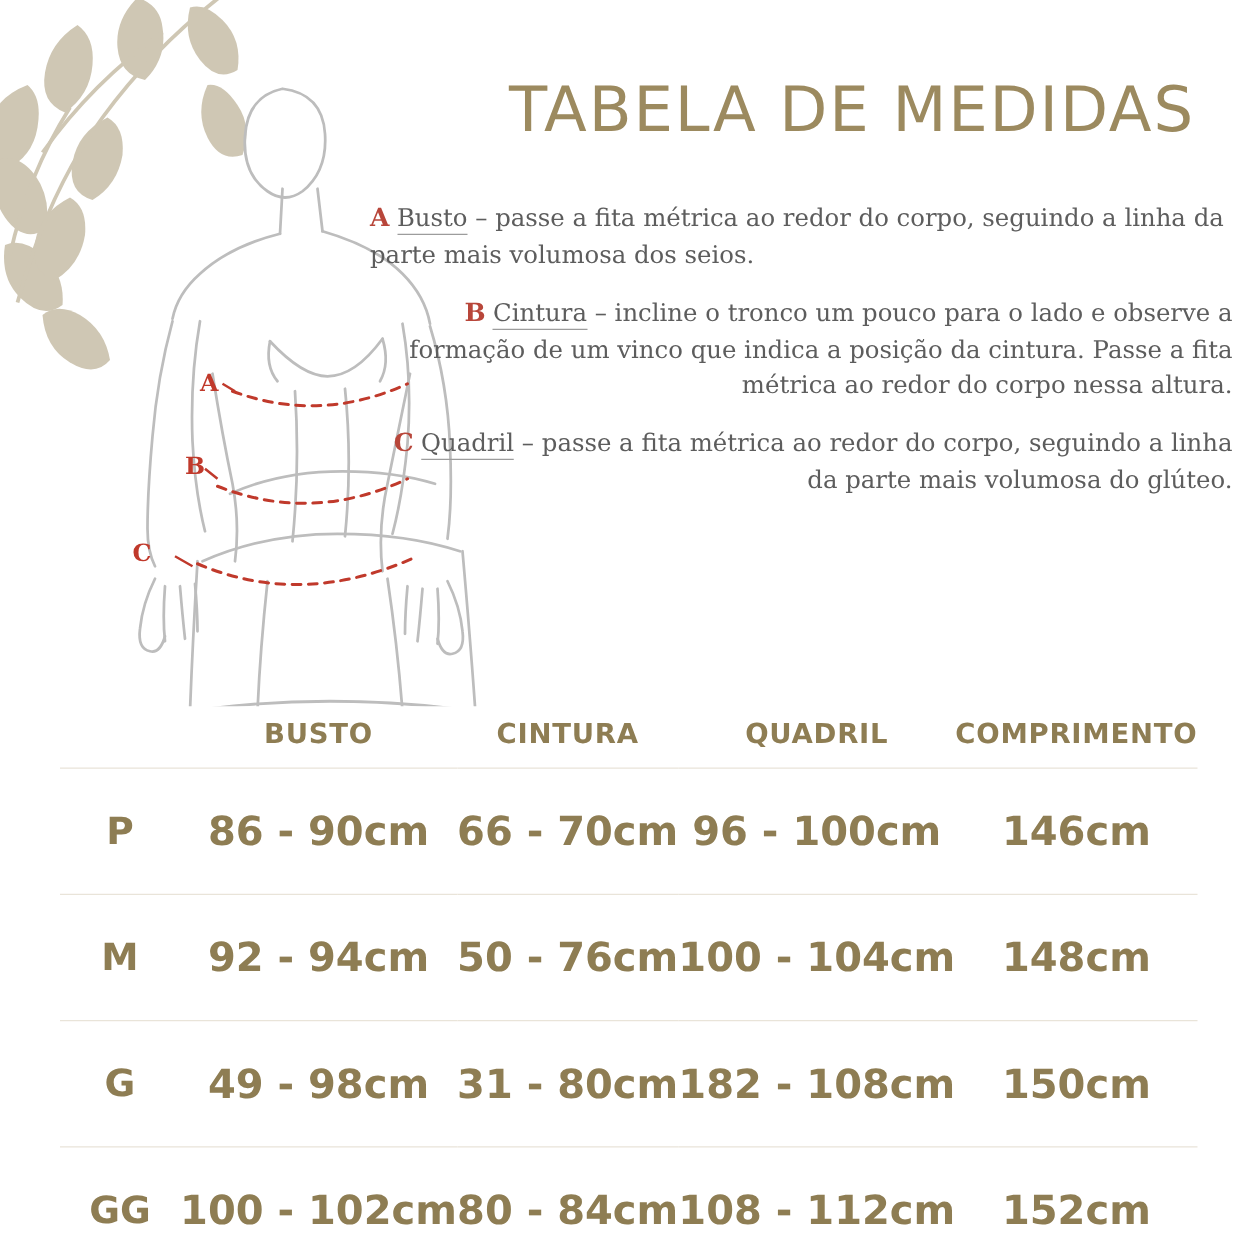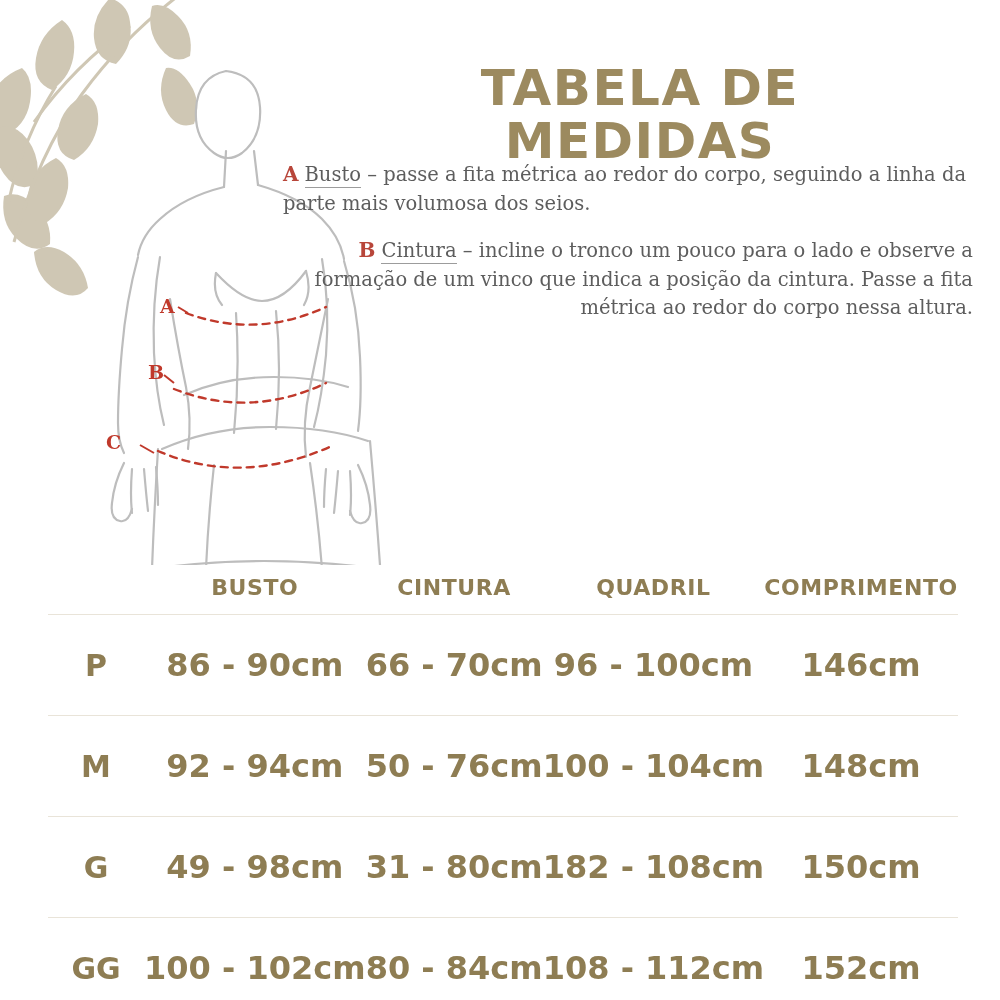--- a/index.html
+++ b/index.html
@@ -38,37 +38,37 @@
     left: 40px;
     top: 45px;
     width: 350px;
     height: 520px;
     pointer-events: none;
   }
 
   
   .title {
     position: absolute;
-    left: 340px;
+    left: 356px;
     top: 62px;
     width: 600px;
     font-family: "DejaVu Sans", sans-serif;
-    font-weight: bold;
+    font-weight: normal;
     font-size: 50px;
     letter-spacing: 1.5px;
     color: #9a8council;
     color: #9c8a5f;
-    text-align: center;
+    text-align: right;
     line-height: 1.05;
   }
 
   
   .instructions {
     position: absolute;
-    left: 283px;
+    left: 296px;
     top: 160px;
     width: 690px;
     color: #5d5d5d;
     font-family: "DejaVu Serif", serif;
     font-size: 19.5px;
     line-height: 1.48;
   }
   .instr-block {
     margin-bottom: 17px;
     text-align: right;
@@ -201,20 +201,23 @@
 
   <div class="title" style="color: rgb(156, 138, 95);">TABELA DE MEDIDAS</div>
 
   <div class="instructions">
     <div class="instr-block first">
       <span class="instr-letter">A</span><span class="instr-term">Busto</span><span> – passe a fita métrica ao redor do corpo, seguindo a linha da parte mais volumosa dos seios.</span>
     </div>
     <div class="instr-block">
       <span class="instr-letter">B</span><span class="instr-term">Cintura</span><span> – incline o tronco um pouco para o lado e observe a formação de um vinco que indica a posição da cintura. Passe a fita métrica ao redor do corpo nessa altura.</span>
     </div>
+    <div class="instr-block">
+      <span class="instr-letter">C</span><span class="instr-term">Quadril</span><span> – passe a fita métrica ao redor do corpo, seguindo a linha da parte mais volumosa do glúteo.</span>
+    </div>
   </div>
 
   <table class="table">
     <thead>
       <tr>
         <th class="blank"></th>
         <th>BUSTO</th>
         <th>CINTURA</th>
         <th>QUADRIL</th>
         <th>COMPRIMENTO</th>

